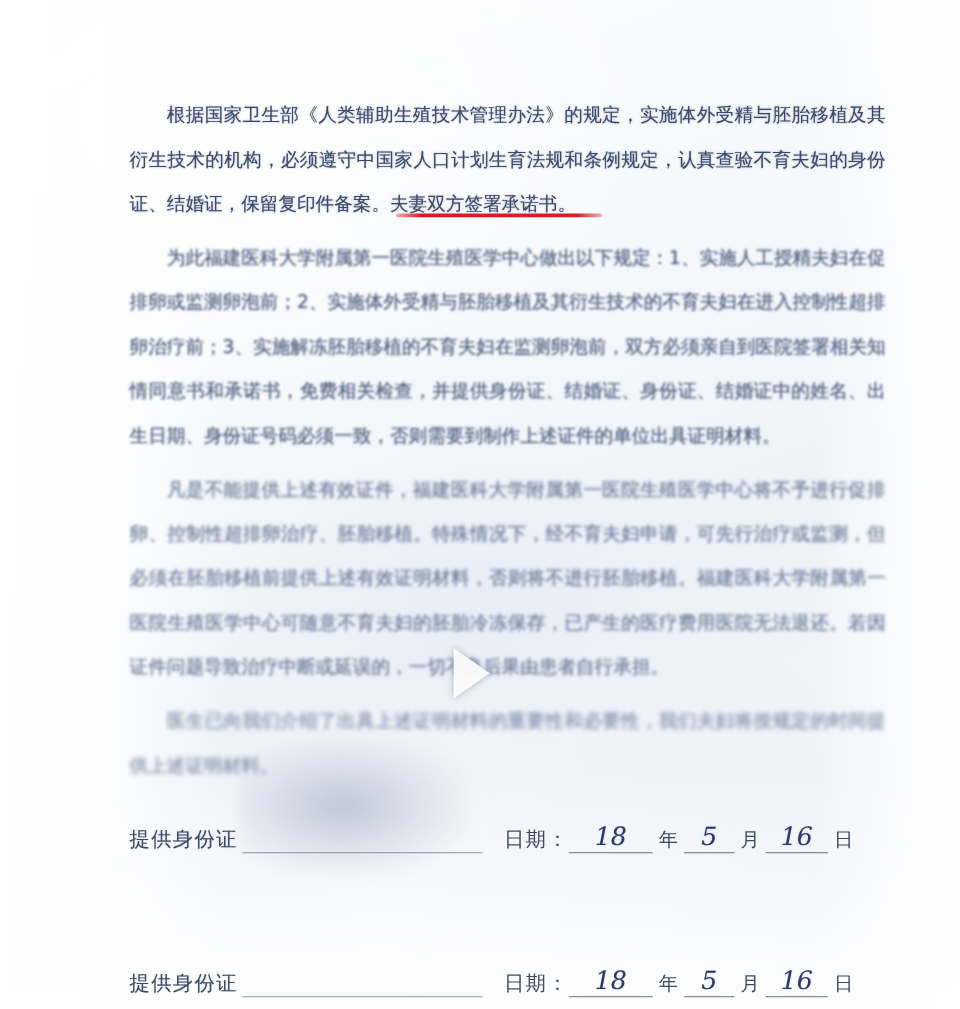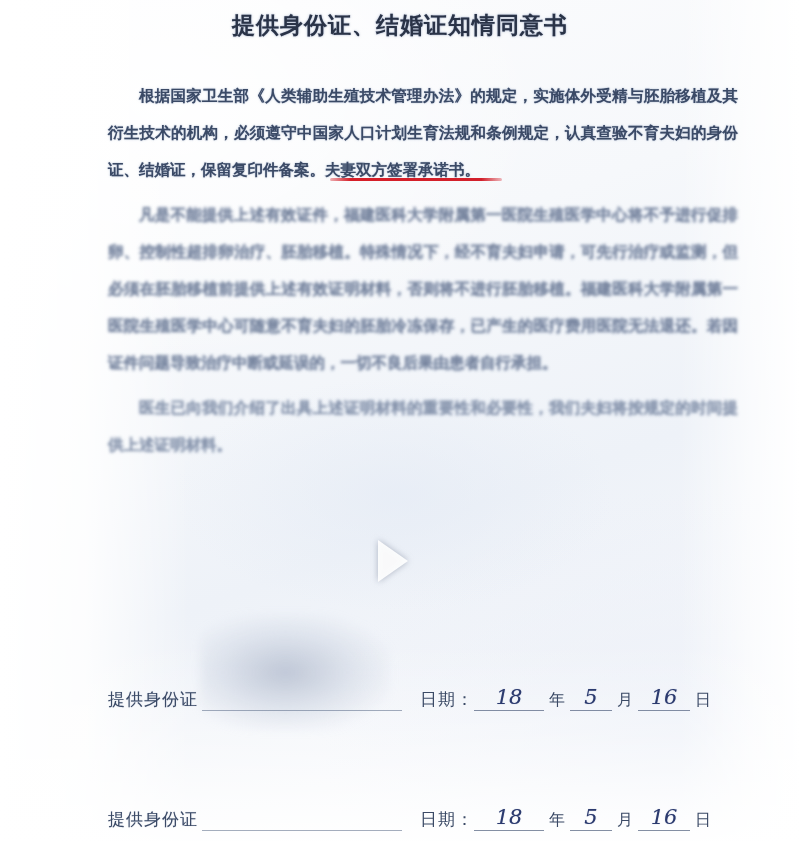--- a/index.html
+++ b/index.html
@@ -180,24 +180,24 @@
 </style>
 </head>
 <body>
 
 <div class="page">
 
   <div class="wash wash-a"></div>
   <div class="wash wash-b"></div>
   <div class="wash wash-d"></div>
 
-  <div class="doc-title">提供身份证、结婚证知情同意书</div>
-
-  <div class="body-text" style="top:78px;font-weight:bold;">
+
+  <div class="body-text" style="top:78px;">
     <p class="para p1">根据国家卫生部《人类辅助生殖技术管理办法》的规定，实施体外受精与胚胎移植及其衍生技术的机构，必须遵守中国家人口计划生育法规和条例规定，认真查验不育夫妇的身份证、结婚证，保留复印件备案。夫妻双方签署承诺书。</p>
+    <p class="para p2">为此福建医科大学附属第一医院生殖医学中心做出以下规定：1、实施人工授精夫妇在促排卵或监测卵泡前；2、实施体外受精与胚胎移植及其衍生技术的不育夫妇在进入控制性超排卵治疗前；3、实施解冻胚胎移植的不育夫妇在监测卵泡前，双方必须亲自到医院签署相关知情同意书和承诺书，免费相关检查，并提供身份证、结婚证、身份证、结婚证中的姓名、出生日期、身份证号码必须一致，否则需要到制作上述证件的单位出具证明材料。</p>
     <p class="para p3">凡是不能提供上述有效证件，福建医科大学附属第一医院生殖医学中心将不予进行促排卵、控制性超排卵治疗、胚胎移植。特殊情况下，经不育夫妇申请，可先行治疗或监测，但必须在胚胎移植前提供上述有效证明材料，否则将不进行胚胎移植。福建医科大学附属第一医院生殖医学中心可随意不育夫妇的胚胎冷冻保存，已产生的医疗费用医院无法退还。若因证件问题导致治疗中断或延误的，一切不良后果由患者自行承担。</p>
     <p class="para p4">医生已向我们介绍了出具上述证明材料的重要性和必要性，我们夫妇将按规定的时间提供上述证明材料。</p>
   </div>
 
   <div class="red-underline"></div>
 
   <div class="wash wash-c"></div>
   <div class="smudge"></div>
 
   <div class="play-btn">

